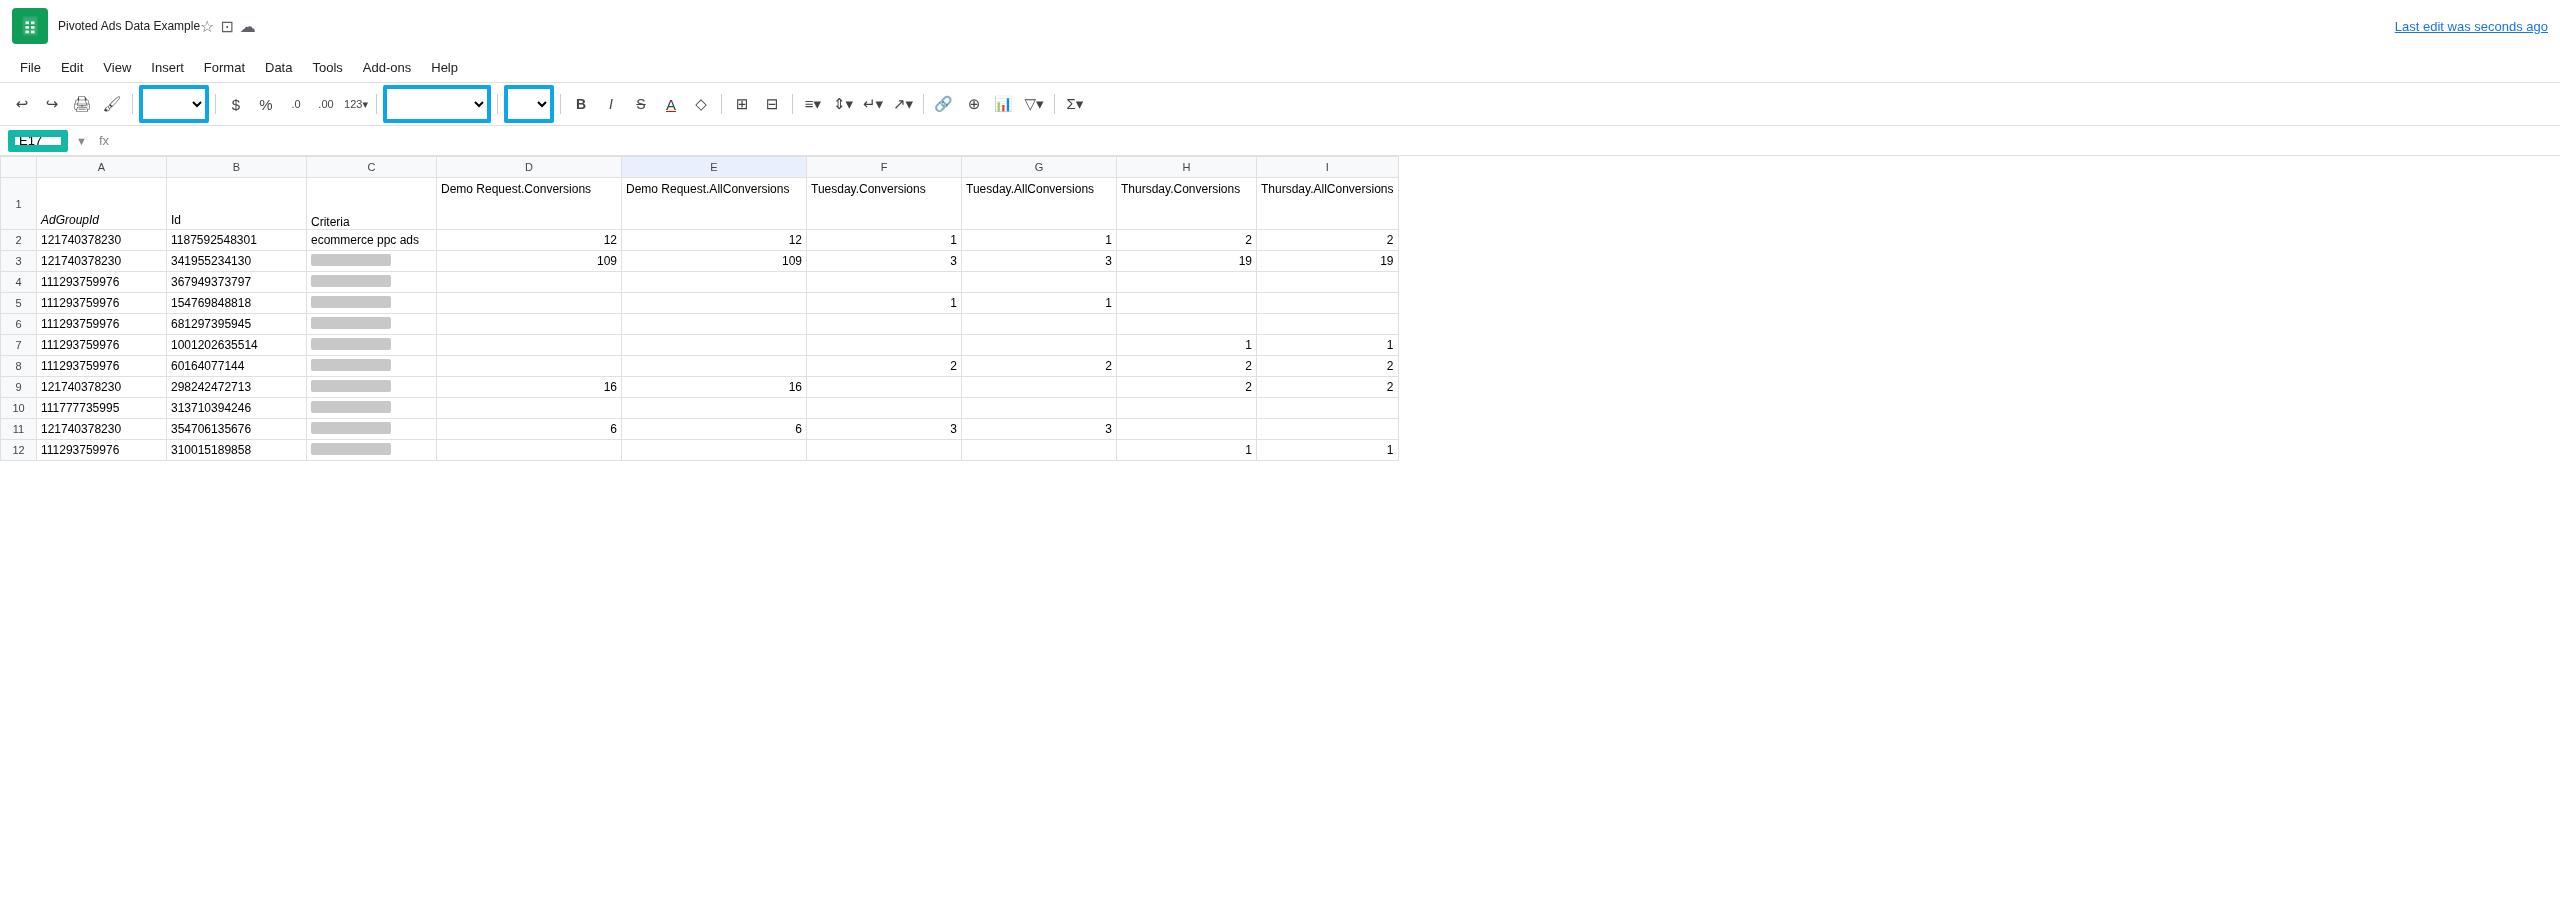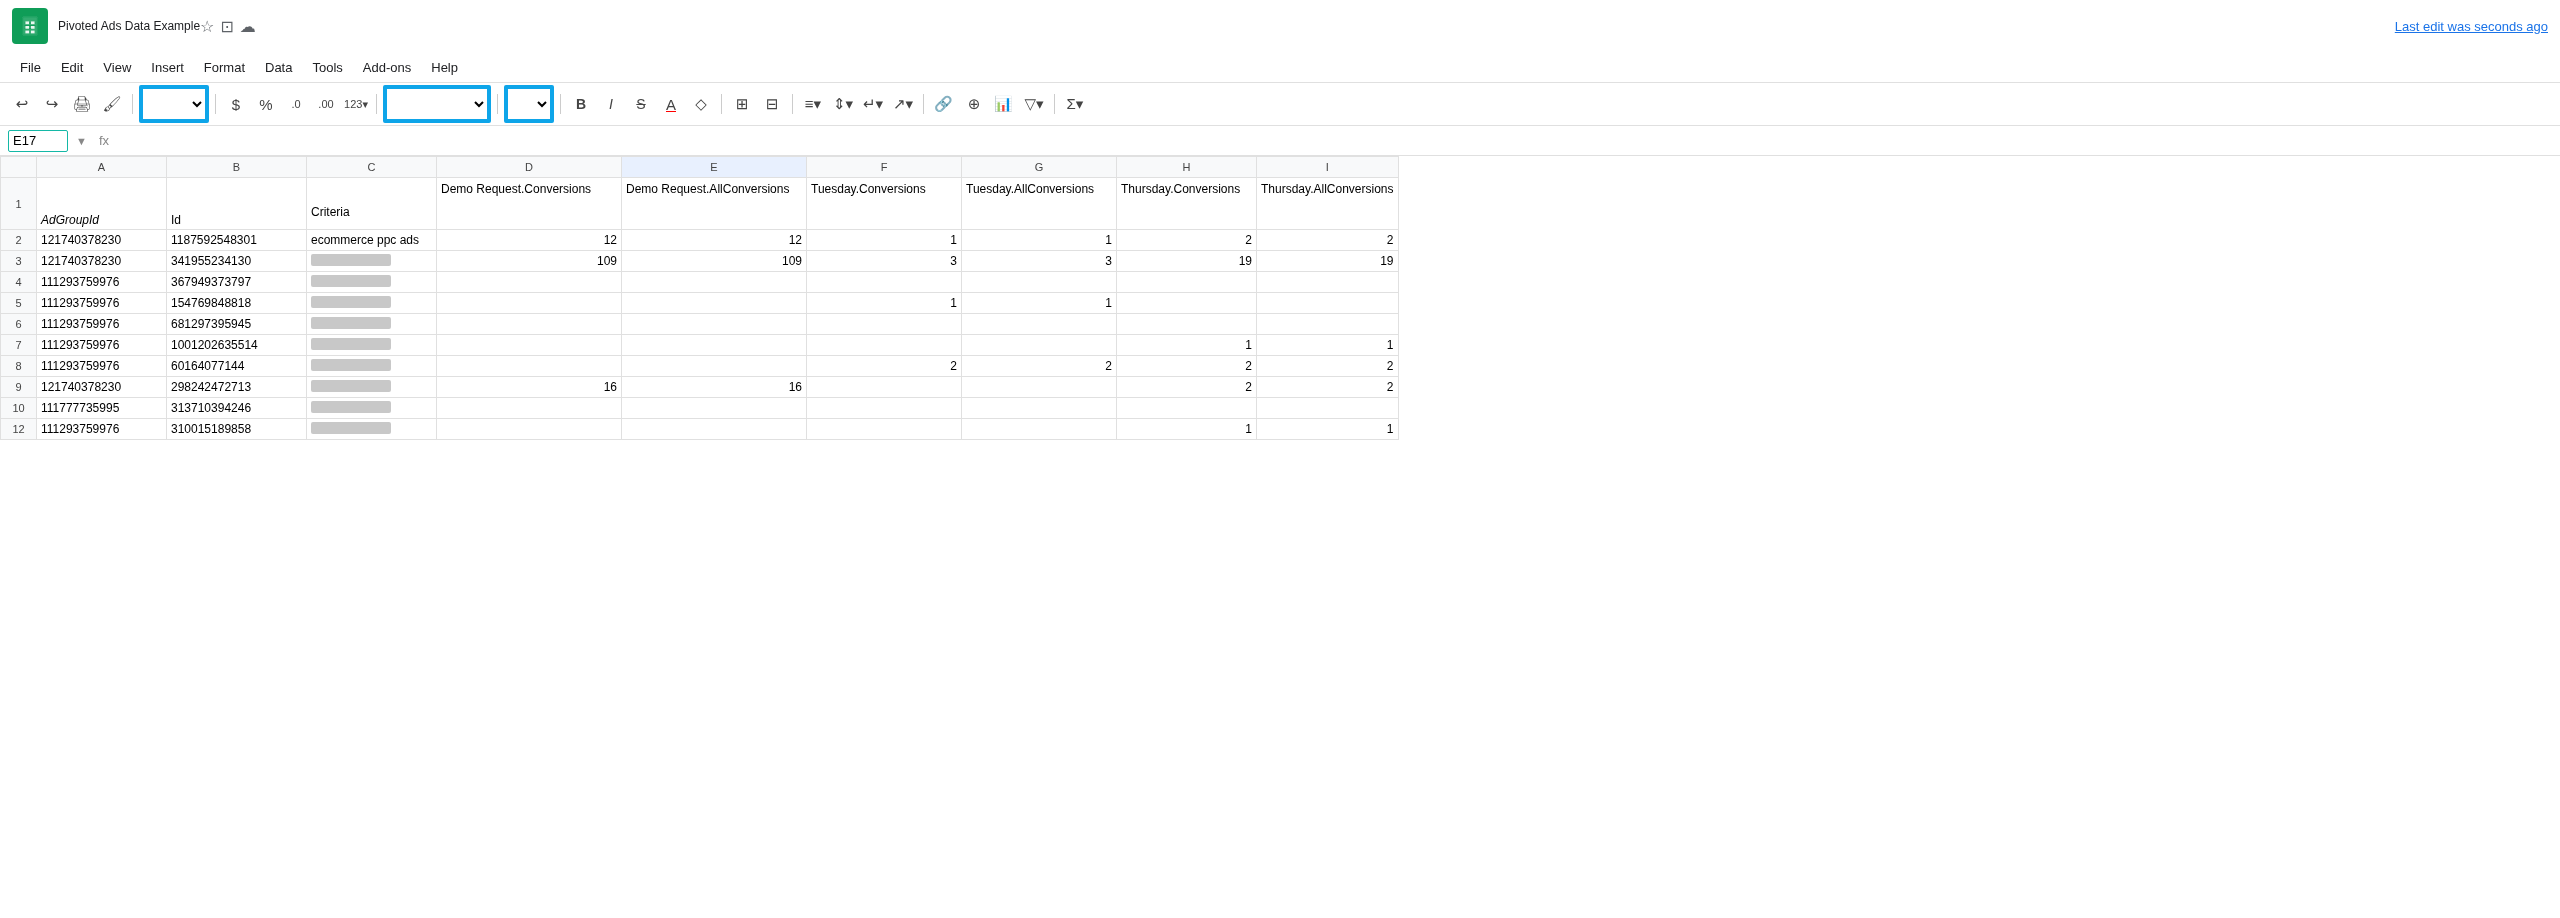--- a/index.html
+++ b/index.html
@@ -111,21 +111,21 @@
       display: flex;
       align-items: center;
       height: 30px;
       border-bottom: 1px solid #e0e0e0;
       padding: 0 8px;
       gap: 8px;
     }
     #cell-ref {
       width: 60px;
       height: 22px;
-      border: 1px solid #14b8a6;
+      border: 7px solid #14b8a6;
       padding: 0 4px;
       font-size: 13px;
     }
     #formula-bar-arrow {
       color: #888;
       font-size: 11px;
     }
     #fx-icon {
       color: #888;
       font-size: 13px;
@@ -340,21 +340,21 @@
           <th class="col-header">H</th>
           <th class="col-header">I</th>
         </tr>
       </thead>
       <tbody id="sheet-body">
 
         <tr>
           <td class="row-num">1</td>
           <td class="header-cell text-cell" style="font-weight:500;vertical-align:bottom;padding-bottom:2px;font-style:italic;">AdGroupId</td>
           <td class="header-cell text-cell" style="font-weight:500;vertical-align:bottom;padding-bottom:2px;">Id</td>
-          <td class="header-cell text-cell" style="font-weight:500;vertical-align:bottom;padding-bottom:10px;">Criteria</td>
+          <td class="header-cell text-cell" style="font-weight:500;vertical-align:bottom;padding-bottom:0;">Criteria</td>
           <td class="header-cell text-cell" style="font-weight:500;vertical-align:top;padding-top:4px;white-space:normal;word-wrap:break-word;line-height:1.3;">Demo Request.Conversions</td>
           <td class="header-cell text-cell" style="font-weight:500;vertical-align:top;padding-top:4px;white-space:normal;word-wrap:break-word;line-height:1.3;">Demo Request.AllConversions</td>
           <td class="header-cell text-cell" style="font-weight:500;vertical-align:top;padding-top:4px;white-space:normal;word-wrap:break-word;line-height:1.3;">Tuesday.Conversions</td>
           <td class="header-cell text-cell" style="font-weight:500;vertical-align:top;padding-top:4px;white-space:normal;word-wrap:break-word;line-height:1.3;">Tuesday.AllConversions</td>
           <td class="header-cell text-cell" style="font-weight:400;vertical-align:top;padding-top:4px;white-space:normal;word-wrap:break-word;line-height:1.3;">Thursday.Conversions</td>
           <td class="header-cell text-cell" style="font-weight:500;vertical-align:top;padding-top:4px;white-space:normal;word-wrap:break-word;line-height:1.3;">Thursday.AllConversions</td>
         </tr>
       <tr>
             <td class="row-num">2</td>
             <td class="text-cell">121740378230</td>
@@ -457,20 +457,32 @@
             <td class="text-cell">313710394246</td>
             <td class="text-cell"><span class="blurred"></span></td>
             <td class="num-cell"></td>
             <td class="num-cell"></td>
             <td class="num-cell"></td>
             <td class="num-cell"></td>
             <td class="num-cell"></td>
             <td class="num-cell"></td>
           </tr>
           <tr>
+            <td class="row-num">11</td>
+            <td class="text-cell">121740378230</td>
+            <td class="text-cell">354706135676</td>
+            <td class="text-cell"><span class="blurred"></span></td>
+            <td class="num-cell">6</td>
+            <td class="num-cell">6</td>
+            <td class="num-cell">3</td>
+            <td class="num-cell">3</td>
+            <td class="num-cell"></td>
+            <td class="num-cell"></td>
+          </tr>
+          <tr>
             <td class="row-num">12</td>
             <td class="text-cell">111293759976</td>
             <td class="text-cell">310015189858</td>
             <td class="text-cell"><span class="blurred"></span></td>
             <td class="num-cell"></td>
             <td class="num-cell"></td>
             <td class="num-cell"></td>
             <td class="num-cell"></td>
             <td class="num-cell">1</td>
             <td class="num-cell">1</td>

